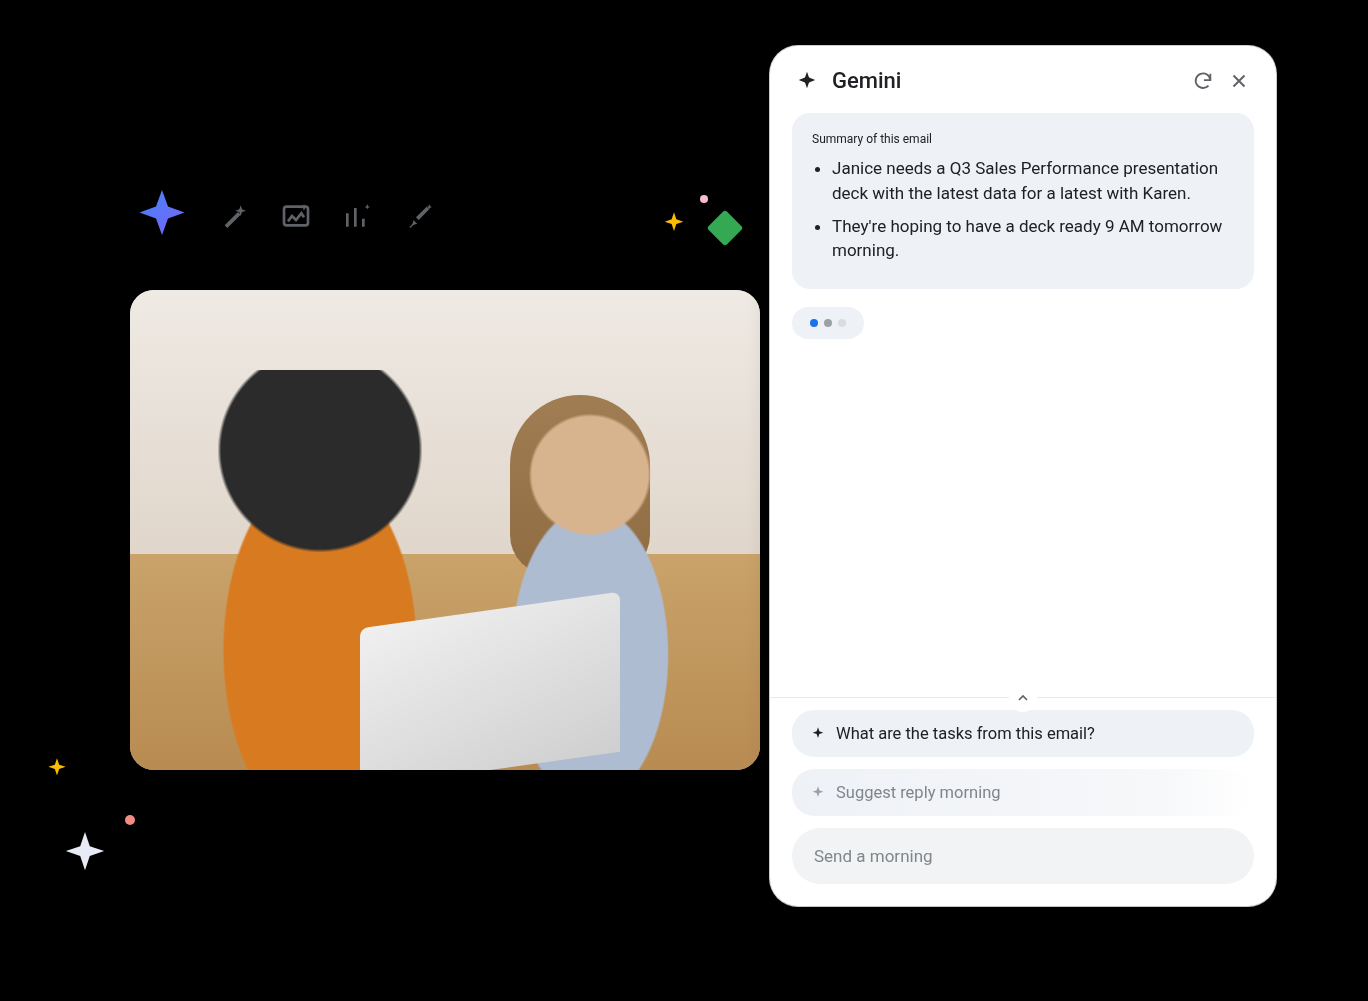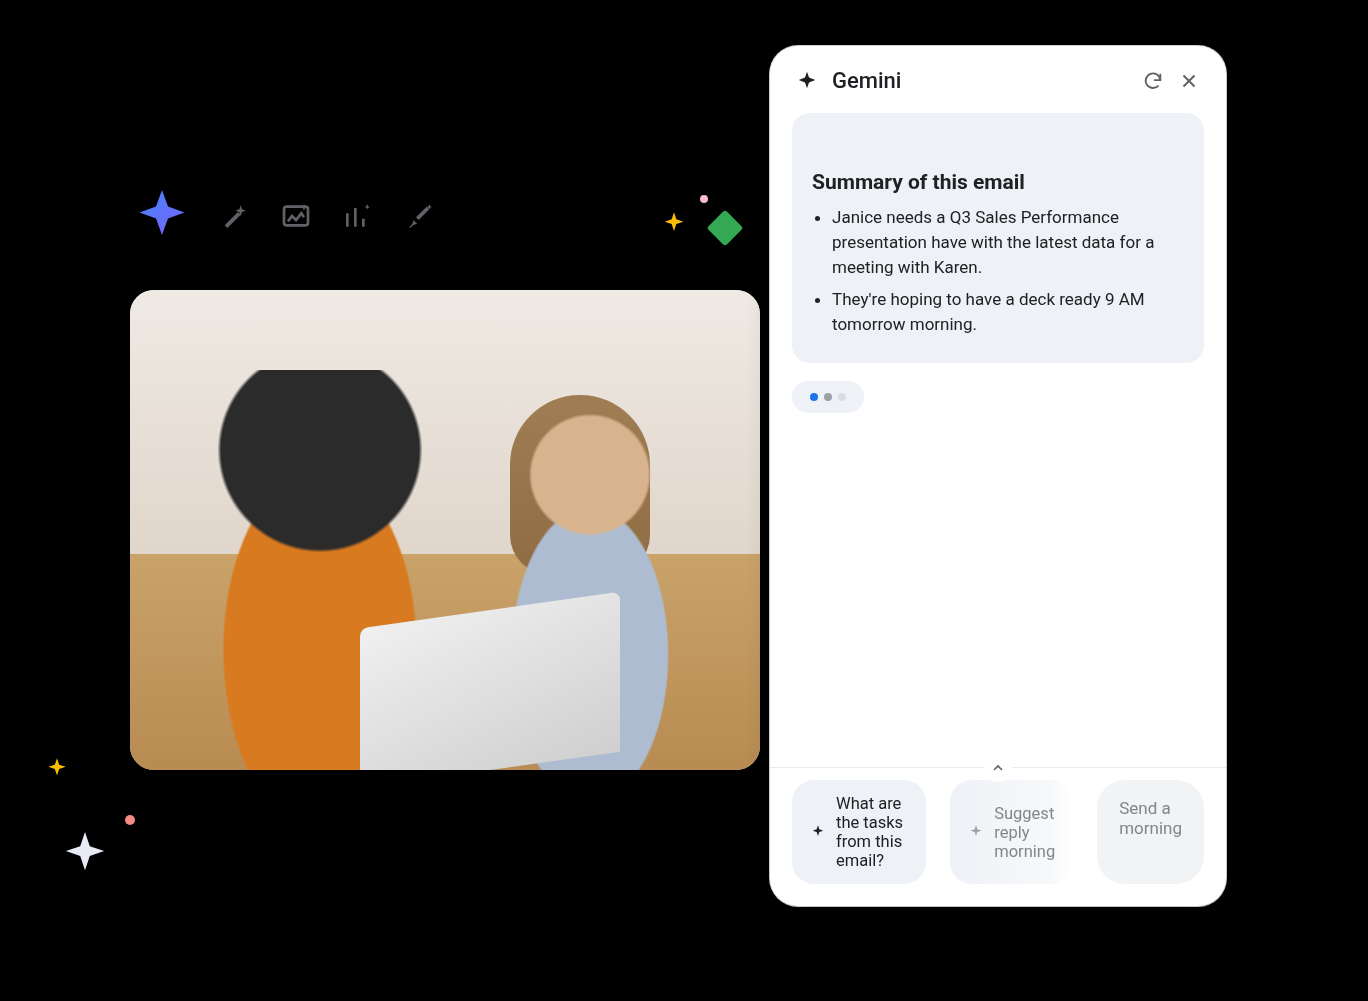--- a/index.html
+++ b/index.html
@@ -85,21 +85,21 @@
     position:absolute; left:230px; bottom:0; width:260px; height:160px;
     background:linear-gradient(160deg,#f0f0f0,#cfcfcf);
     transform:skewY(-8deg);
     border-radius:8px 8px 0 0;
   }
 
   
   .panel {
     position:absolute;
     left:770px; top:46px;
-    width:456px; height:860px;
+    width:506px; height:860px;
     background:#fff;
     border-radius:28px;
     box-shadow:0 4px 24px rgba(0,0,0,.18),0 0 0 1px #dadce0;
     display:flex;
     flex-direction:column;
     overflow:hidden;
   }
   .panel-header {
     display:flex;
     align-items:center;
@@ -133,42 +133,42 @@
     line-height:1.45;
     color:#202124;
     max-width:100%;
   }
   .bubble-ai { background:#eef1f6; }
   .bubble-user {
     background:#d3e3fd;
     align-self:flex-end;
     max-width:72%;
   }
-  .bubble-title { font-weight:700; margin-bottom:8px; font-size:21px;margin-top:36px;}
+  .bubble-title { font-weight:400; margin-bottom:8px; font-size:12px;}
   .bubble ul { margin:0; padding-left:20px;}
   .bubble li { margin-bottom:8px;}
 
   .typing {
     align-self:flex-start;
     background:#eef1f6;
     border-radius:18px;
     padding:12px 18px;
     display:flex; gap:6px; align-items:center;
   }
   .dot {width:8px;height:8px;border-radius:50%;}
   .dot.blue{background:#1a73e8;}
   .dot.mid{background:#9aa0a6;}
   .dot.lt{background:#dadce0;}
 
   .panel-bottom {
     border-top:1px solid #e8eaed;
     padding:12px 22px 22px 22px;
     display:flex;
-    flex-direction:row;
-    gap:24px;
+    flex-direction:column;
+    gap:12px;
     position:relative;
   }
   .chevron-up {
     position:absolute; top:-14px; left:50%; transform:translateX(-50%);
     width:28px;height:28px; background:#fff; border-radius:50%;
     display:flex;align-items:center;justify-content:center;
     color:#5f6368;
   }
   .suggestion {
     background:#eef1f6;
@@ -273,21 +273,21 @@
         <svg viewBox="0 0 24 24" fill="none" stroke="currentColor" stroke-width="2.2">
             <path d="M6 6l12 12M18 6L6 18"></path>
           </svg>
       </span>
     </div>
 
     <div class="panel-body">
       <div class="bubble bubble-ai">
         <div class="bubble-title">Summary of this email</div>
         <ul>
-          <li>Janice needs a Q3 Sales Performance presentation have with the latest data for a meeting with Karen.</li>
+          <li>Janice needs a Q3 Sales Performance presentation deck with the latest data for a latest with Karen.</li>
           <li>They're hoping to have a deck ready 9 AM tomorrow morning.</li>
         </ul>
       </div>
 
 
       <div class="typing">
         <span class="dot blue"></span>
           <span class="dot mid"></span>
           <span class="dot lt"></span>
       </div>

